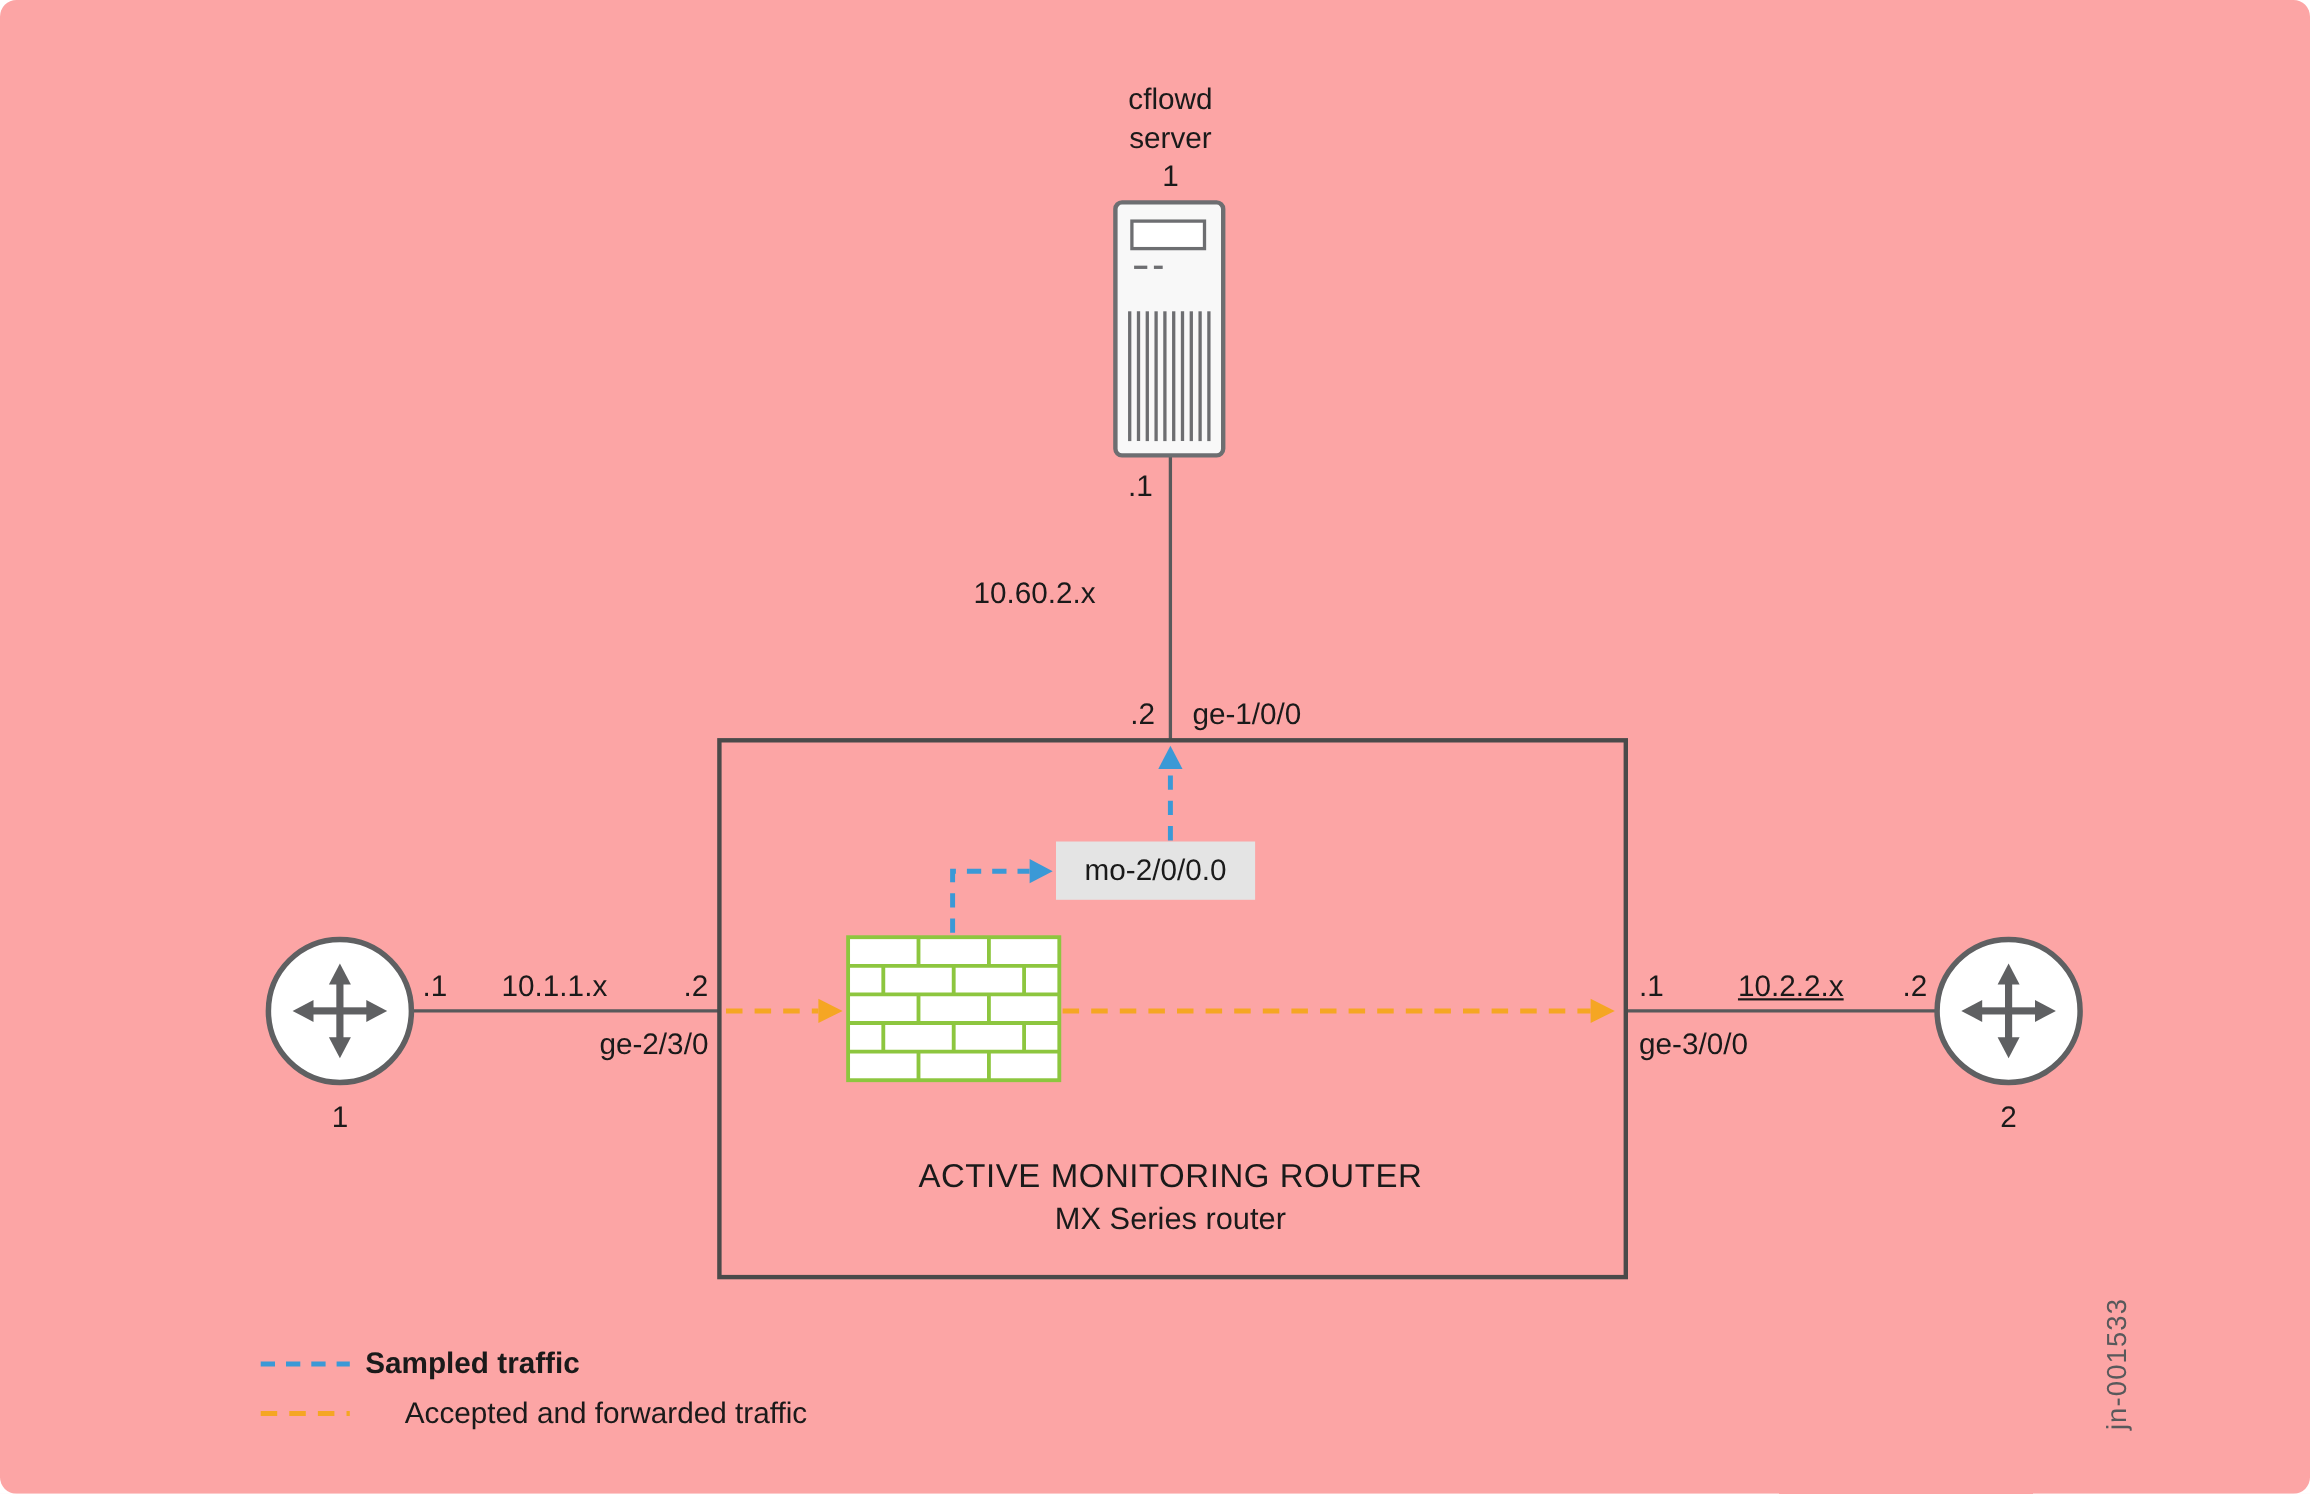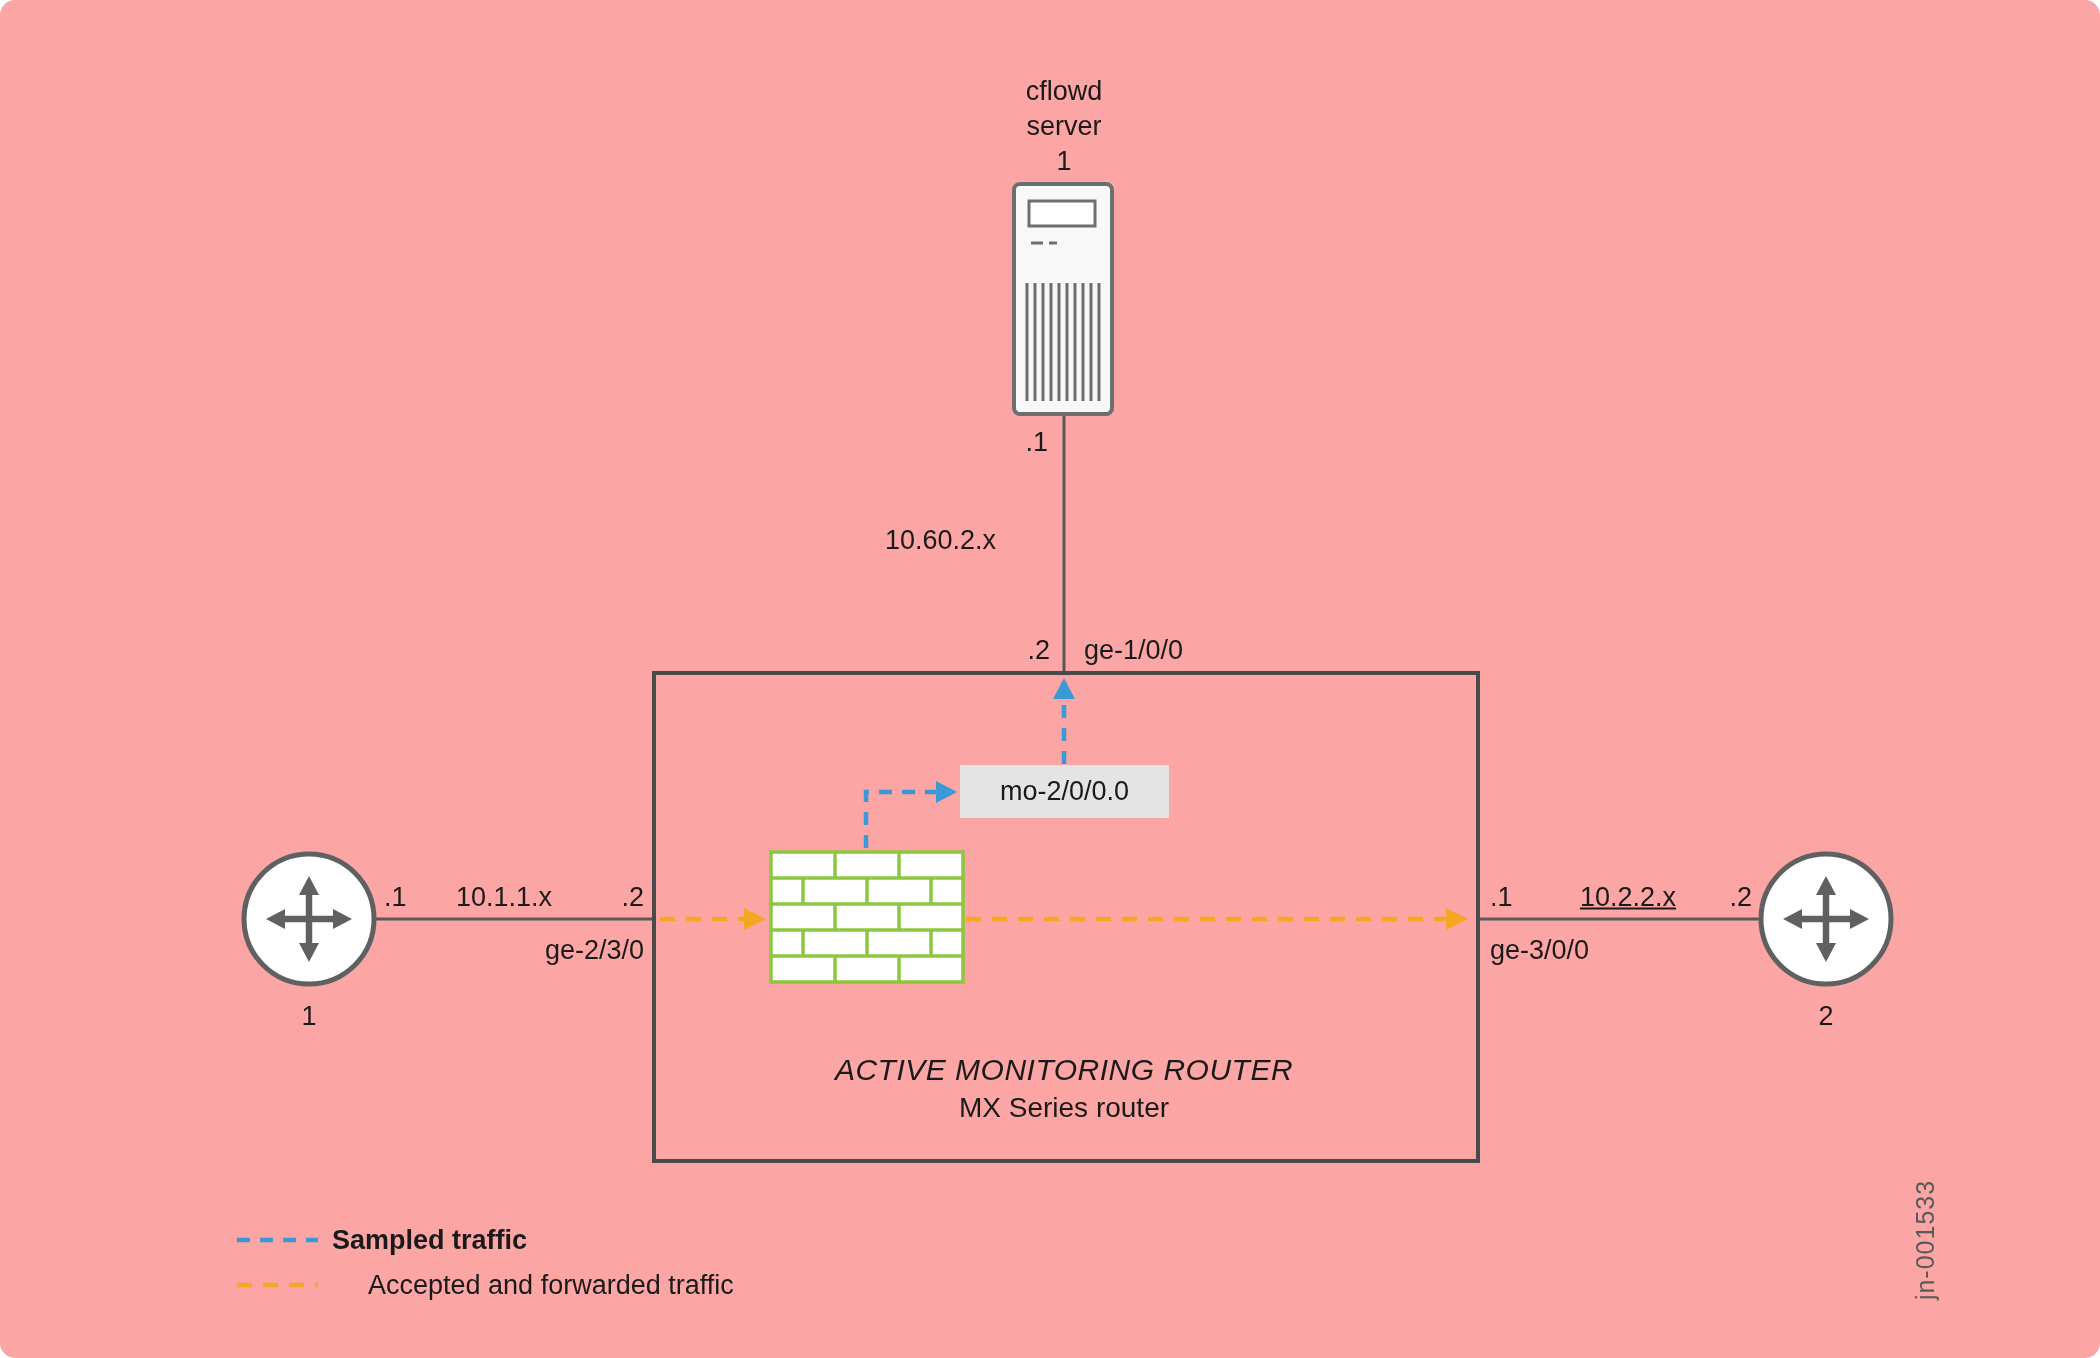--- a/index.html
+++ b/index.html
@@ -24,21 +24,21 @@
   }
   .lbl-left  { transform: translate(0, -50%); }
   .lbl-right { transform: translate(-100%, -50%); }
   .center3 { text-align: center; line-height: 35px; }
   .title { font-size: 30px; letter-spacing: 0.5px; }
   .subtitle { font-size: 28px; text-align: center; }
 
   .mo-box {
     position: absolute;
     left: 960px; top: 765px;
-    width: 209px; height: 53px;
+    width: 181px; height: 53px;
     background: var(--mo_bg, #e4e4e4);
     display: flex; align-items: center; justify-content: center;
     font-size: 27px;
     color: var(--text, #1a1a1a);
   }
 
   .figure-id {
     position: absolute;
     left: 1925px; top: 1240px;
     transform: translate(-50%, -50%) rotate(-90deg);
@@ -177,21 +177,21 @@
   <div class="lbl lbl-right" style="left:644px; top:897px;">.2</div>
   <div class="lbl lbl-right" style="left:644px; top:950px;">ge-2/3/0</div>
   <div class="lbl" style="left:309px; top:1016px;">1</div>
 
   <div class="lbl lbl-left" style="left:1490px; top:897px;">.1</div>
   <div class="lbl" style="left:1628px; top:897px;text-decoration:underline;">10.2.2.x</div>
   <div class="lbl lbl-right" style="left:1752px; top:897px;">.2</div>
   <div class="lbl lbl-left" style="left:1490px; top:950px;">ge-3/0/0</div>
   <div class="lbl" style="left:1826px; top:1016px;">2</div>
 
-  <div class="lbl title" style="left:1064px; top:1070px;font-style:italic;">ACTIVE MONITORING ROUTER</div>
+  <div class="lbl title" style="left:1064px; top:1070px;">ACTIVE MONITORING ROUTER</div>
   <div class="lbl subtitle" style="left:1064px; top:1108px;">MX Series router</div>
 
   <div class="lbl lbl-left" style="left:332px; top:1240px;font-weight:bold;">Sampled traffic</div>
   <div class="lbl lbl-left" style="left:332px; top:1285px;margin-left:36px;">Accepted and forwarded traffic</div>
 
   <div class="figure-id">jn-001533</div>
 
 </div>
 
 </body></html>

